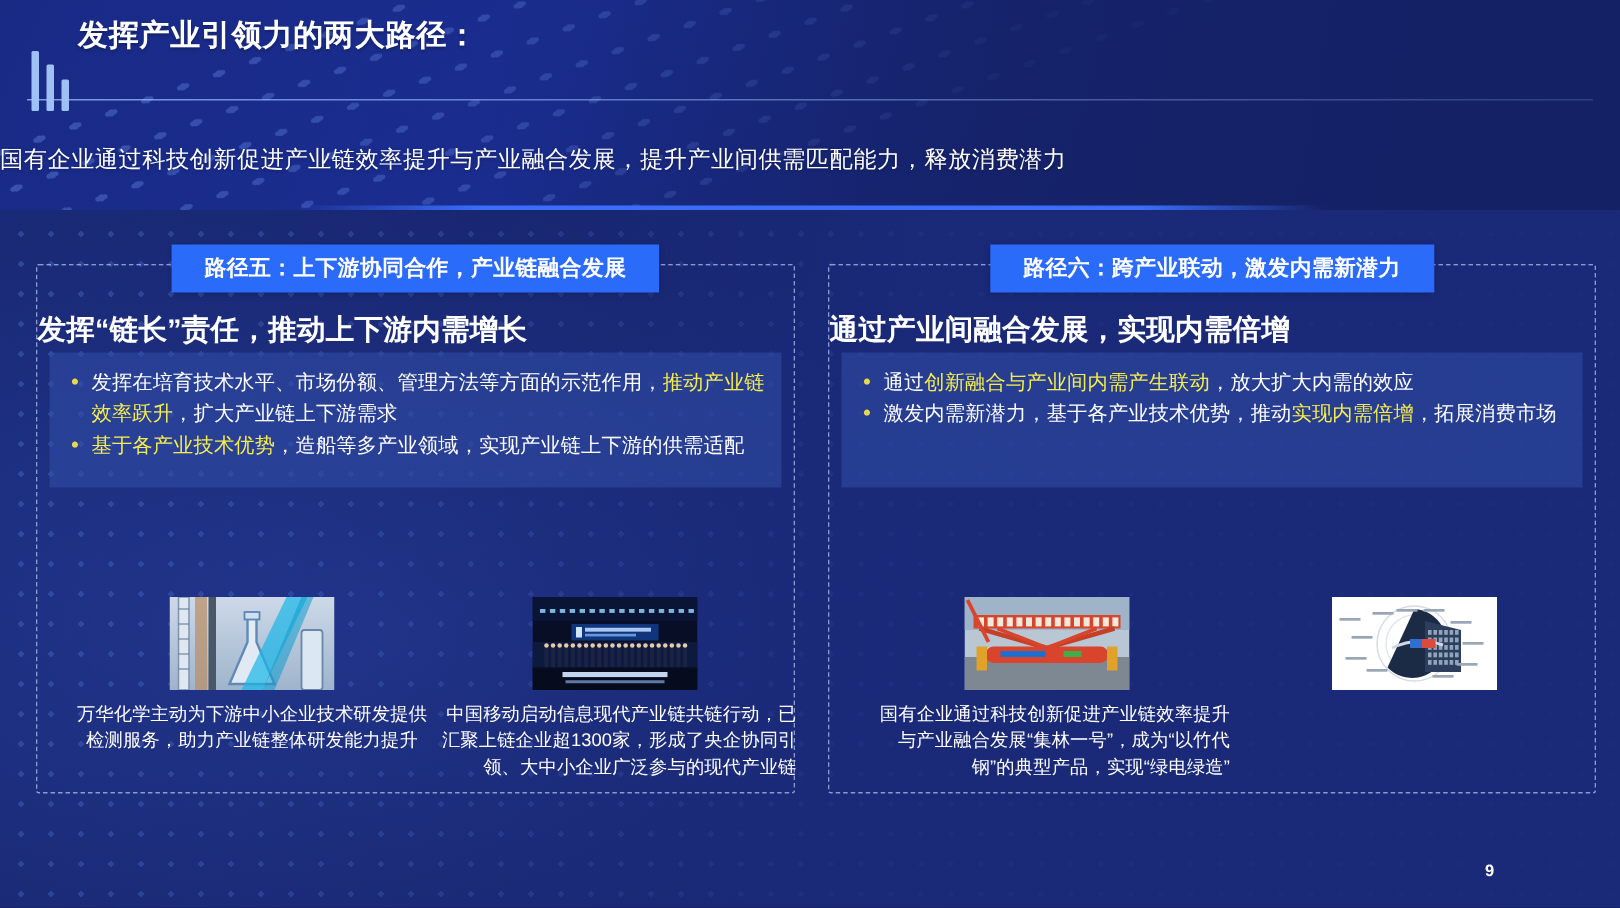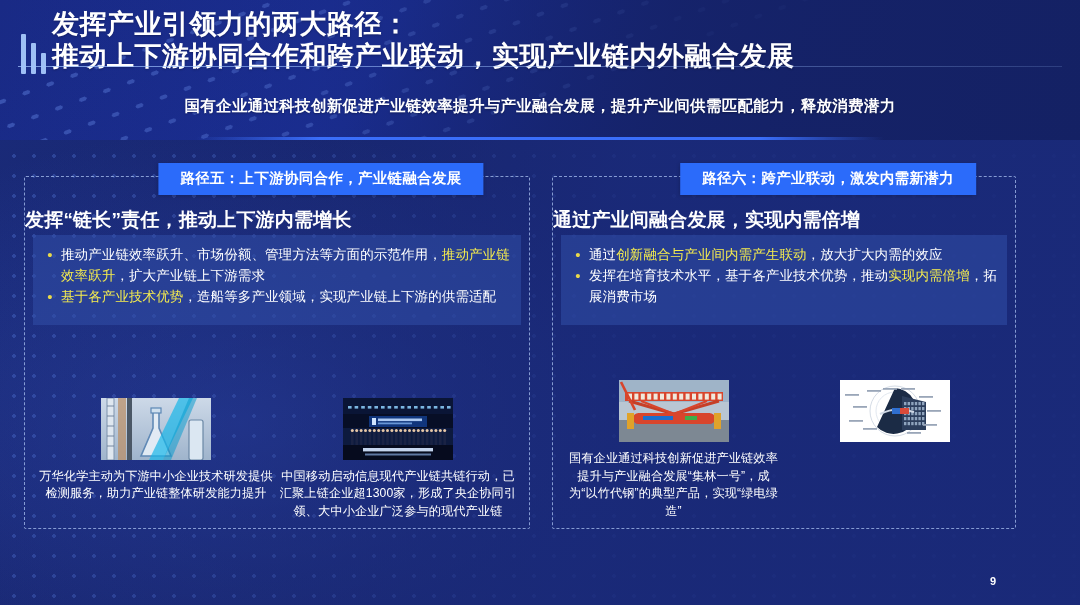--- a/index.html
+++ b/index.html
@@ -59,52 +59,51 @@
   }
   .title-mark i {
     position:absolute; bottom:0; width:5px; background:#9fc0f5; display:block; border-radius:1px;
   }
   .title-mark i:nth-child(1){ left:3px;  height:40px; }
   .title-mark i:nth-child(2){ left:13px; height:31px; }
   .title-mark i:nth-child(3){ left:23px; height:21px; }
 
   .title-wrap { position:absolute; left:52px; top:8px; width:1000px; }
   .title-line {
-    color:#fff; font-weight:bold; font-size:27px; line-height:32px;
+    color:#fff; font-weight:bold; font-size:20px; line-height:32px;
     letter-spacing:.5px; white-space:nowrap; text-shadow:0 1px 2px rgba(0,0,0,.25);
   }
   .title-rule {
     position:absolute; left:18px; top:66px; width:1044px; height:1px;
     background:linear-gradient(90deg, rgba(160,195,255,.75), rgba(160,195,255,.18));
   }
   .subtitle {
-    position:absolute; left:0; top:96px; width:1080px; text-align:center;
-    color:#fff; font-weight:bold; font-size:15.5px; letter-spacing:.3px;
+    position:absolute; left:0; top:96px; width:1080px; 
+    color:#fff; font-weight:normal; font-size:15.5px; letter-spacing:.3px;
     text-shadow:0 1px 2px rgba(0,0,0,.3);
   }
   .header-underbar {
     position:absolute; left:196px; top:137px; width:688px; height:3px;
     background:linear-gradient(90deg, rgba(58,110,250,0), #3a6efa 18%, #3a6efa 82%, rgba(58,110,250,0));
   }
 
   
   .panel {
     position:absolute; top:176px; height:353px;
     border:1.4px dashed rgba(176,200,245,.72);
     border-radius:2px;
   }
   .panel.left  { left:24px;  width:506px; }
-  .panel.right { left:552px; width:464px; }
+  .panel.right { left:552px; width:512px; }
 
   .panel-head {
     position:absolute; top:-14px; left:50%; transform:translateX(-50%);
     background:#2b6bfa; color:#fff; font-weight:bold; font-size:14.5px;
     padding:6px 22px 7px; white-space:nowrap; letter-spacing:.3px;
     box-shadow:0 1px 4px rgba(0,0,0,.22);
-    margin-left:44px;
   }
   .panel-sub {
     position:absolute; top:30px; left:0; width:100%; text-align:left;
     color:#fff; font-weight:bold; font-size:19px; letter-spacing:.2px;
   }
 
   
   .bullets {
     position:absolute; left:8px; top:58px; width:calc(100% - 16px);
     min-height:90px;
@@ -116,29 +115,29 @@
     color:#e8d84a; font-size:15px; line-height:20px; width:22px;
     flex:0 0 22px; text-align:center; padding-top:1px;
   }
   .bullet-text {
     color:#ffffff; font-size:13.5px; line-height:21px; letter-spacing:.1px;
     flex:1 1 auto;
   }
   .hl { color:#f5ec4e; }
 
   
-  .cells { position:absolute; left:10px; bottom:8px; width:calc(100% - 20px); display:flex; }
+  .cells { position:absolute; left:22px; bottom:8px; width:calc(100% - 20px); display:flex; }
   .cell { flex:1 1 0; display:flex; flex-direction:column; align-items:center; }
   .thumb {
     width:100%; height:62px; margin-bottom:8px;
     display:flex; align-items:center; justify-content:center; overflow:hidden;
   }
   .thumb svg { display:block; }
   .caption {
-    color:#ffffff; font-size:12.2px; line-height:17.5px; text-align:center; width:100%;
+    color:#ffffff; font-size:12.2px; line-height:17.5px; text-align:right; width:100%;
     letter-spacing:.1px;
   }
   .caption.center { text-align:center; }
 
   
   .page-num {
     position:absolute; left:990px; top:575px;
     color:#ffffff; font-size:11px; font-weight:bold;
   }
 </style>
@@ -155,35 +154,34 @@
     <div class="diag2"></div>
 
     <div class="title-mark">
       <i></i>
         <i></i>
         <i></i>
     </div>
 
     <div class="title-wrap">
       <div class="title-line">发挥产业引领力的两大路径：</div>
-      <div class="title-line">推动上下游协同合作和跨产业联动，实现产业链内外融合发展</div>
     </div>
 
     <div class="title-rule"></div>
     <div class="subtitle">国有企业通过科技创新促进产业链效率提升与产业融合发展，提升产业间供需匹配能力，释放消费潜力</div>
   </div>
   <div class="header-underbar"></div>
 
   <div class="panel left">
     <div class="panel-head">路径五：上下游协同合作，产业链融合发展</div>
     <div class="panel-sub">发挥“链长”责任，推动上下游内需增长</div>
     <div class="bullets">
         <div class="bullet-row">
           <span class="bullet-dot">•</span>
-          <span class="bullet-text"><span>推动产业链效率跃升、市场份额、管理方法等方面的示范作用，</span><span class="hl">推动产业链效率跃升</span><span>，扩大产业链上下游需求</span></span>
+          <span class="bullet-text"><span>发挥在培育技术水平、市场份额、管理方法等方面的示范作用，</span><span class="hl">推动产业链效率跃升</span><span>，扩大产业链上下游需求</span></span>
         </div>
         <div class="bullet-row">
           <span class="bullet-dot">•</span>
           <span class="bullet-text"><span class="hl">基于各产业技术优势</span><span>，造船等多产业领域，实现产业链上下游的供需适配</span></span>
         </div>
       </div>
     <div class="cells">
         <div class="cell">
           <div class="thumb" title="实验室玻璃器皿与量筒照片">
             <svg width="110" height="62" viewBox="0 0 110 62">
@@ -296,21 +294,21 @@
   <div class="panel right">
     <div class="panel-head">路径六：跨产业联动，激发内需新潜力</div>
     <div class="panel-sub">通过产业间融合发展，实现内需倍增</div>
     <div class="bullets">
         <div class="bullet-row">
           <span class="bullet-dot">•</span>
           <span class="bullet-text"><span>通过</span><span class="hl">创新融合与产业间内需产生联动</span><span>，放大扩大内需的效应</span></span>
         </div>
         <div class="bullet-row">
           <span class="bullet-dot">•</span>
-          <span class="bullet-text"><span>发挥在培育技术水平，基于各产业技术优势，推动</span><span class="hl">实现内需倍增</span><span>，拓展消费市场</span></span>
+          <span class="bullet-text"><span>激发内需新潜力，基于各产业技术优势，推动</span><span class="hl">实现内需倍增</span><span>，拓展消费市场</span></span>
         </div>
       </div>
     <div class="cells">
         <div class="cell">
           <div class="thumb" title="中集来福士红色海上光伏平台结构照片">
             <svg width="110" height="62" viewBox="0 0 110 62">
               <rect width="110" height="62" fill="#b9c6d3"></rect>
       <rect x="0" y="0" width="110" height="22" fill="#9fb4c8"></rect>
       <rect x="0" y="40" width="110" height="22" fill="#7d8893"></rect>
       <rect x="6" y="12" width="98" height="9" fill="#d8452c"></rect>

